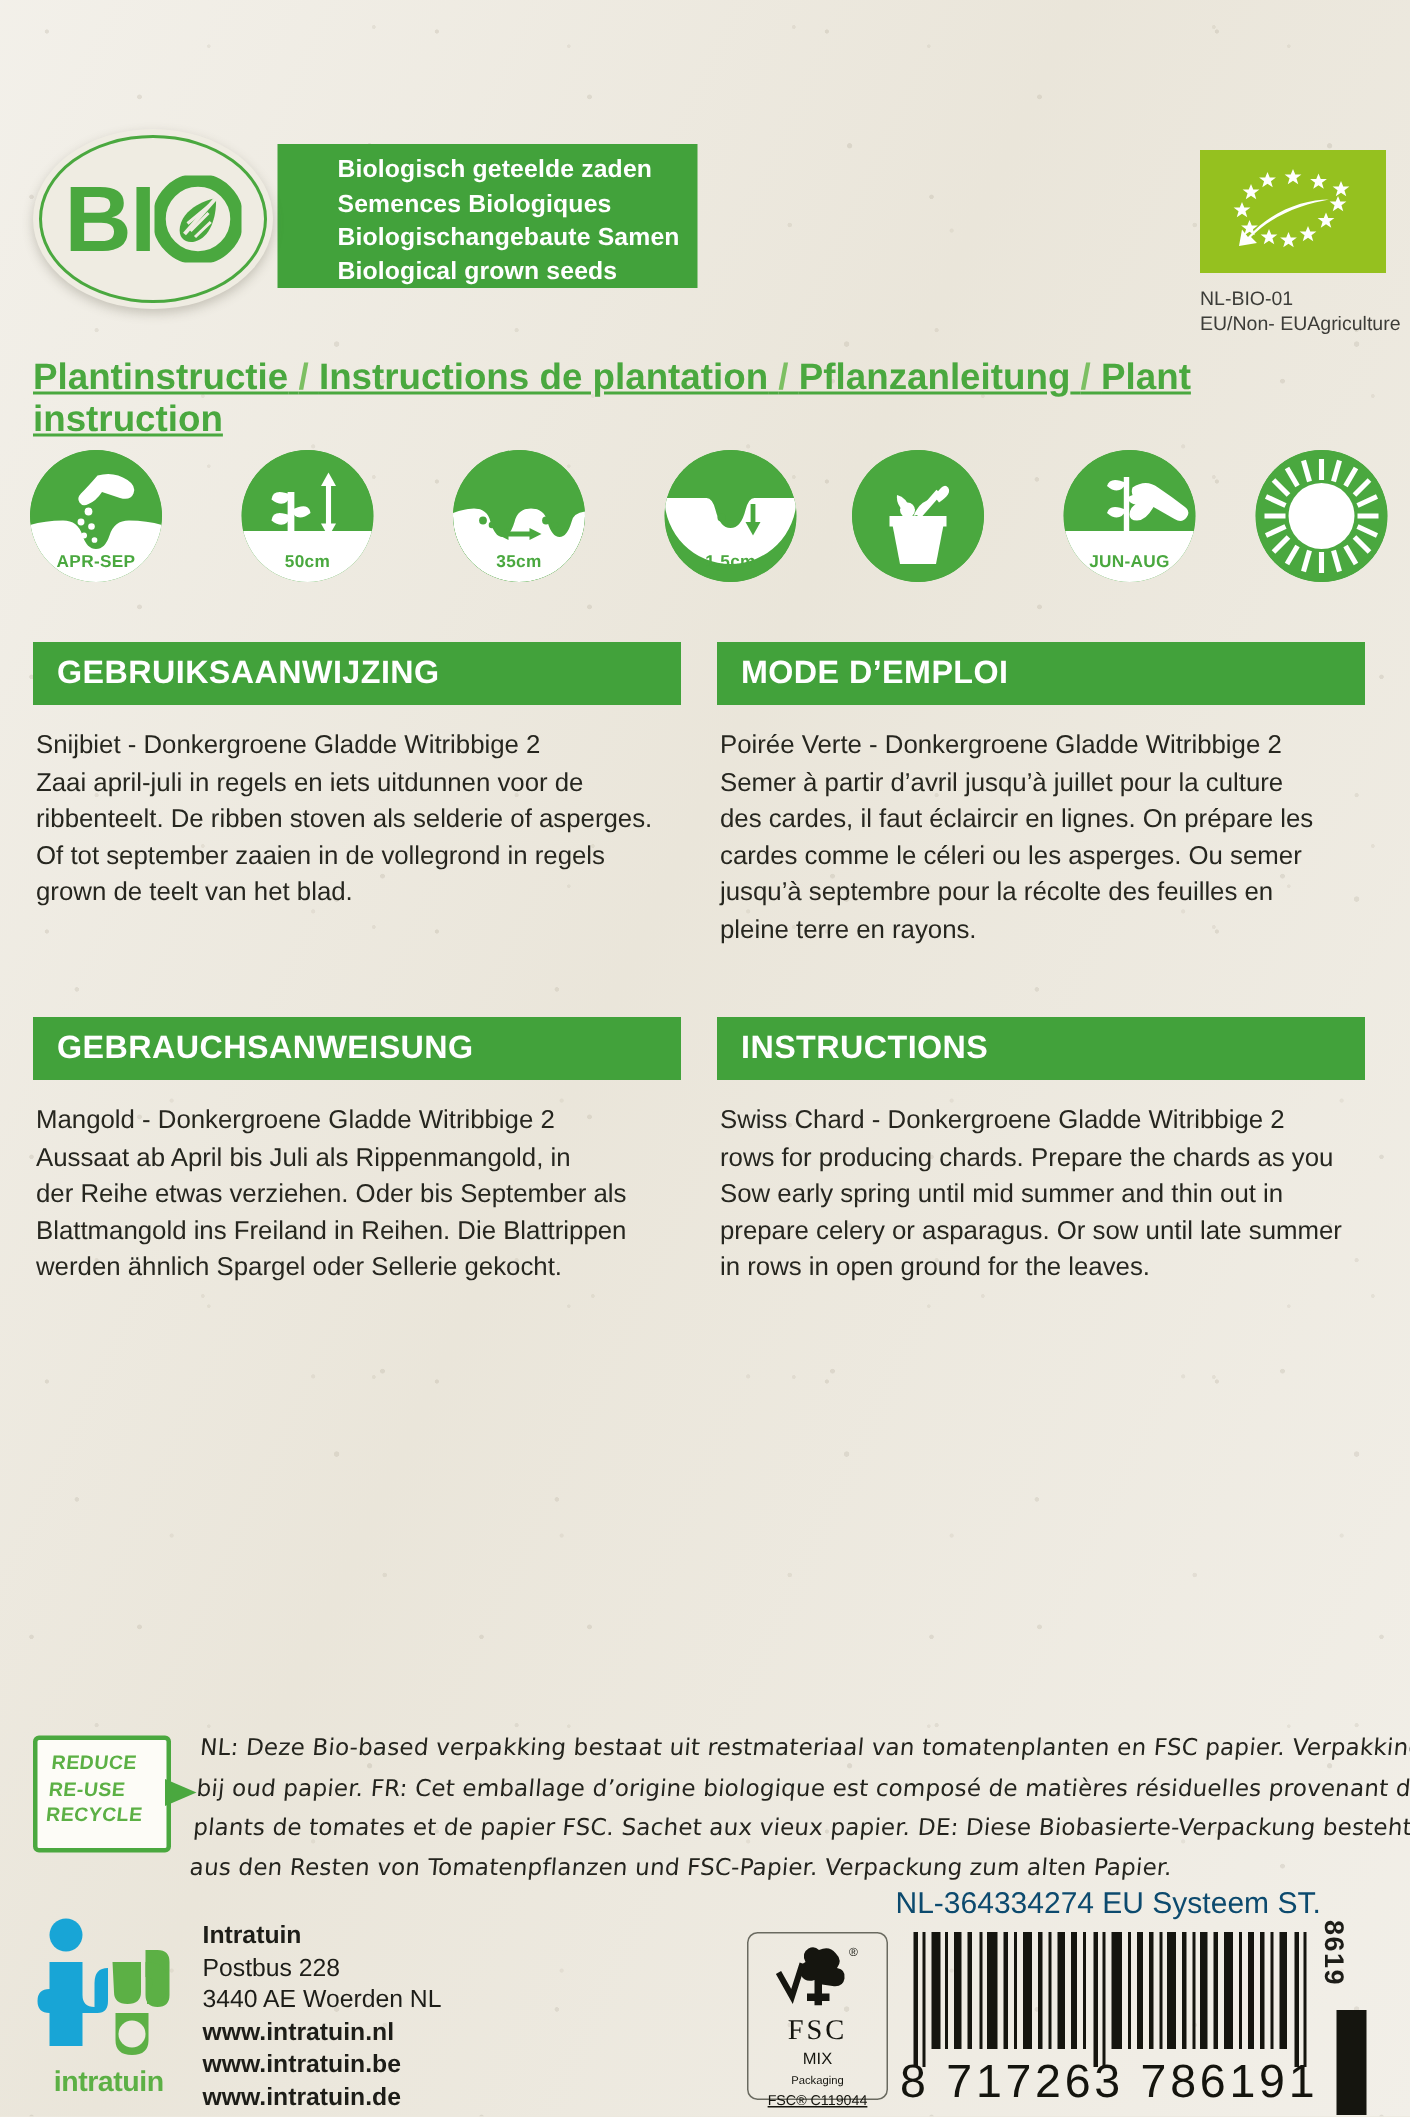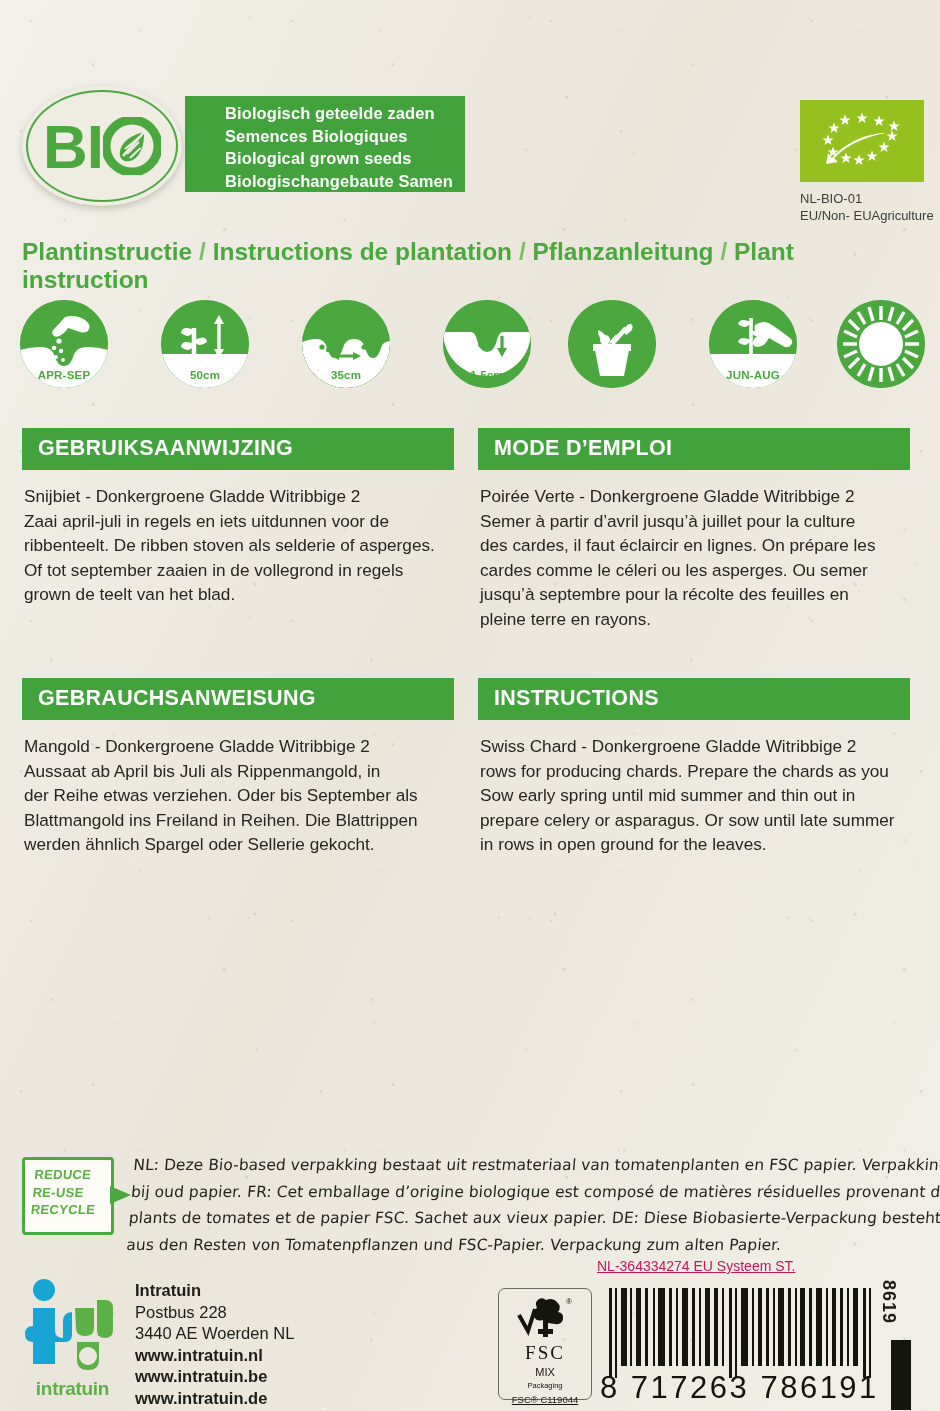--- a/index.html
+++ b/index.html
@@ -62,21 +62,21 @@
     letter-spacing:-1px;display:flex;align-items:center;
   }
 
   
   .eu-logo{position:absolute;left:800px;top:100px;width:124px;height:82px;background:#95c11f;}
   .eu-caption{position:absolute;left:800px;top:190px;font-size:13px;color:#3c3c38;line-height:17px;}
 
   
   .pi-title{
     position:absolute;left:22px;top:238px;width:900px;
-    color:#4aa83f;font-weight:bold;font-size:24.5px;letter-spacing:0px;
+    color:#4aa83f;font-weight:bold;font-size:24.5px;letter-spacing:0px;text-decoration:underline;
   }
   .pi-title .sep{color:#7cbf62;font-weight:bold;}
 
   
   .icons{position:absolute;left:20px;top:300px;width:905px;height:92px;}
   .ico{position:absolute;top:0;width:88px;height:88px;border-radius:50%;overflow:hidden;background:#4aa83f;}
   .ico svg{display:block;}
   .ico-lab{
     position:absolute;left:0;right:0;bottom:7px;text-align:center;
     font-size:11.5px;font-weight:bold;color:#4aa83f;letter-spacing:.2px;
@@ -118,21 +118,21 @@
 
   
   .it-logo{position:absolute;left:22px;top:1278px;width:96px;height:112px;}
   .it-word{
     position:absolute;left:20px;top:1378px;width:105px;text-align:center;
     color:#5cb045;font-size:19px;font-weight:bold;letter-spacing:-.3px;
   }
   .addr{position:absolute;left:135px;top:1280px;color:#1d1d18;font-size:16.5px;line-height:21.5px;}
   .addr .b{font-weight:bold;}
 
-  .eu-sys{position:absolute;left:597px;top:1258px;color:#be185d;font-size:14px;text-decoration:underline;}
+  .eu-sys{position:absolute;left:597px;top:1258px;color:#0c4a6e;font-size:20px;}
 
   .fsc{
     position:absolute;left:498px;top:1288px;width:92px;height:110px;
     border:1.3px solid #6a6a60;border-radius:7px;color:#15150f;text-align:center;
   }
   .fsc .t1{font-family:"Liberation Serif", serif;font-size:19px;letter-spacing:2px;margin-top:1px;}
   .fsc .t2{font-size:11px;margin-top:2px;}
   .fsc .t3{font-size:7.5px;margin-top:3px;}
   .fsc .t4{font-size:9.5px;margin-top:4px;text-decoration:underline;}
 
@@ -152,22 +152,22 @@
 </head>
 <body>
 
 <div class="paper-texture"></div>
 
 <div class="layer">
 
   <div class="hdr-green">
     <div>Biologisch geteelde zaden</div>
     <div>Semences Biologiques</div>
+    <div>Biologischangebaute Samen</div>
     <div>Biological grown seeds</div>
-    <div>Biologischangebaute Samen</div>
   </div>
 
   <div class="bio-badge">
     <div class="bio-text">
       <span>BI</span>
       <svg width="58" height="58" viewBox="0 0 58 58">
         <circle cx="29" cy="29" r="26" fill="none" stroke="#4aa83f" stroke-width="9"></circle>
         <path d="M41 15 C41 15, 20 19, 17 34 C15.5 42, 21 45.5, 27 44 C37 41.5, 41.5 28, 41 15 Z" fill="#4aa83f"></path>
         <path d="M41.5 14.5 L20 39" stroke="#efece2" stroke-width="2.6" fill="none"></path>
         <path d="M24 37 L36 25 M22 32 L36.5 20 M27 41 L37.5 31" stroke="#efece2" stroke-width="2" fill="none"></path>

